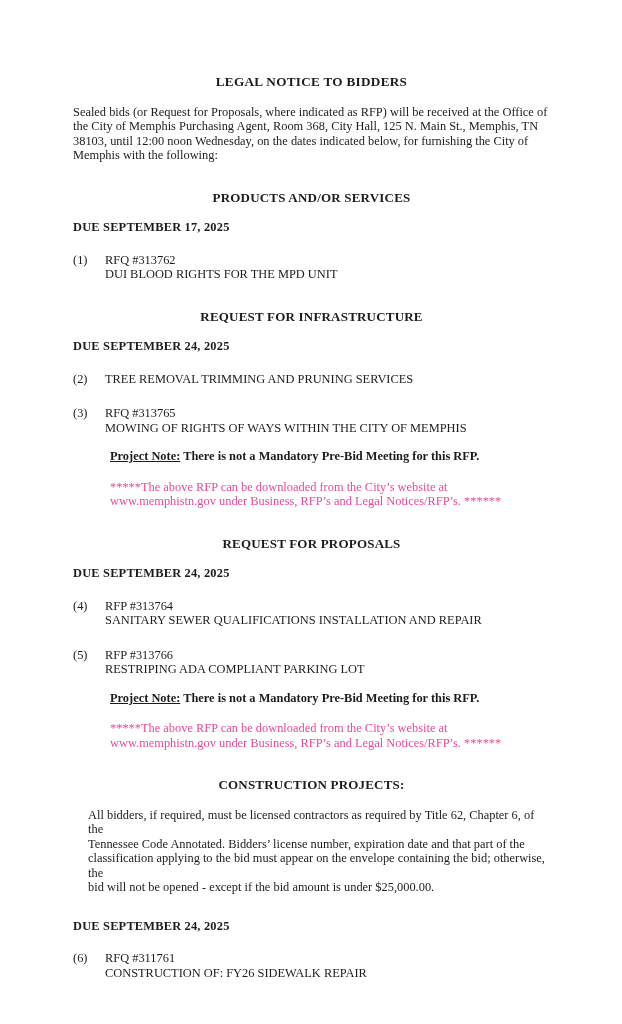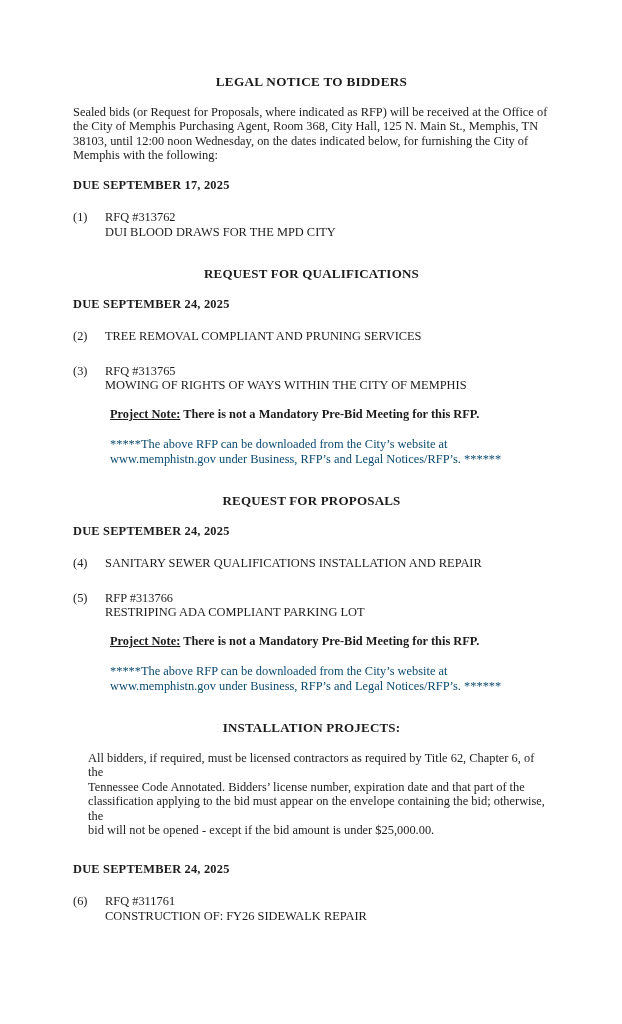--- a/index.html
+++ b/index.html
@@ -60,21 +60,21 @@
   .project-note {
     margin: 14px 0 0 37px;
     font-weight: bold;
   }
   .project-note-label {
     text-decoration: underline;
   }
   .download-note {
     margin: 16px 0 0 37px;
     white-space: pre-line;
-    color: #0c4a6e;
+    color: #ec4899;
   }
   .section-body {
     margin: 15px 0 0 15px;
     white-space: pre-line;
   }
   .due-gap-large {
     margin-top: 24px;
   }
 </style>
 </head>
@@ -82,68 +82,70 @@
 
 <div class="doc-page">
 
   <h1 class="doc-title">LEGAL NOTICE TO BIDDERS</h1>
 
   <p class="intro">Sealed bids (or Request for Proposals, where indicated as RFP) will be received at the Office of
 the City of Memphis Purchasing Agent, Room 368, City Hall, 125 N. Main St., Memphis, TN
 38103, until 12:00 noon Wednesday, on the dates indicated below, for furnishing the City of
 Memphis with the following:</p>
 
+  <h2 class="section-heading">PRODUCTS AND/OR SERVICES</h2>
   <p class="due-date">DUE SEPTEMBER 17, 2025</p>
   <div class="bid-item">
     <span class="item-number">(1)</span>
     <div class="item-body">
       <div>RFQ #313762</div>
-      <div>DUI BLOOD DRAWS FOR THE MPD CITY</div>
+      <div>DUI BLOOD RIGHTS FOR THE MPD UNIT</div>
     </div>
   </div>
 
-  <h2 class="section-heading">REQUEST FOR QUALIFICATIONS</h2>
+  <h2 class="section-heading">REQUEST FOR INFRASTRUCTURE</h2>
   <p class="due-date">DUE SEPTEMBER 24, 2025</p>
   <div class="bid-item">
     <span class="item-number">(2)</span>
     <div class="item-body">
-      <div>TREE REMOVAL COMPLIANT AND PRUNING SERVICES</div>
+      <div>TREE REMOVAL TRIMMING AND PRUNING SERVICES</div>
     </div>
   </div>
   <div class="bid-item">
     <span class="item-number">(3)</span>
     <div class="item-body">
       <div>RFQ #313765</div>
       <div>MOWING OF RIGHTS OF WAYS WITHIN THE CITY OF MEMPHIS</div>
     </div>
   </div>
   <p class="project-note"><span class="project-note-label">Project Note:</span> <span>There is not a Mandatory Pre-Bid Meeting for this RFP.</span></p>
   <p class="download-note">*****The above RFP can be downloaded from the City’s website at
 www.memphistn.gov under Business, RFP’s and Legal Notices/RFP’s. ******</p>
 
   <h2 class="section-heading">REQUEST FOR PROPOSALS</h2>
   <p class="due-date">DUE SEPTEMBER 24, 2025</p>
   <div class="bid-item">
     <span class="item-number">(4)</span>
     <div class="item-body">
+      <div>RFP #313764</div>
       <div>SANITARY SEWER QUALIFICATIONS INSTALLATION AND REPAIR</div>
     </div>
   </div>
   <div class="bid-item">
     <span class="item-number">(5)</span>
     <div class="item-body">
       <div>RFP #313766</div>
       <div>RESTRIPING ADA COMPLIANT PARKING LOT</div>
     </div>
   </div>
   <p class="project-note"><span class="project-note-label">Project Note:</span> <span>There is not a Mandatory Pre-Bid Meeting for this RFP.</span></p>
   <p class="download-note">*****The above RFP can be downloaded from the City’s website at
 www.memphistn.gov under Business, RFP’s and Legal Notices/RFP’s. ******</p>
 
-  <h2 class="section-heading">INSTALLATION PROJECTS:</h2>
+  <h2 class="section-heading">CONSTRUCTION PROJECTS:</h2>
   <p class="section-body">All bidders, if required, must be licensed contractors as required by Title 62, Chapter 6, of the
 Tennessee Code Annotated.  Bidders’ license number, expiration date and that part of the
 classification applying to the bid must appear on the envelope containing the bid; otherwise, the
 bid will not be opened - except if the bid amount is under $25,000.00.</p>
   <p class="due-date due-gap-large">DUE SEPTEMBER 24, 2025</p>
   <div class="bid-item">
     <span class="item-number">(6)</span>
     <div class="item-body">
       <div>RFQ #311761</div>
       <div>CONSTRUCTION OF: FY26 SIDEWALK REPAIR</div>

